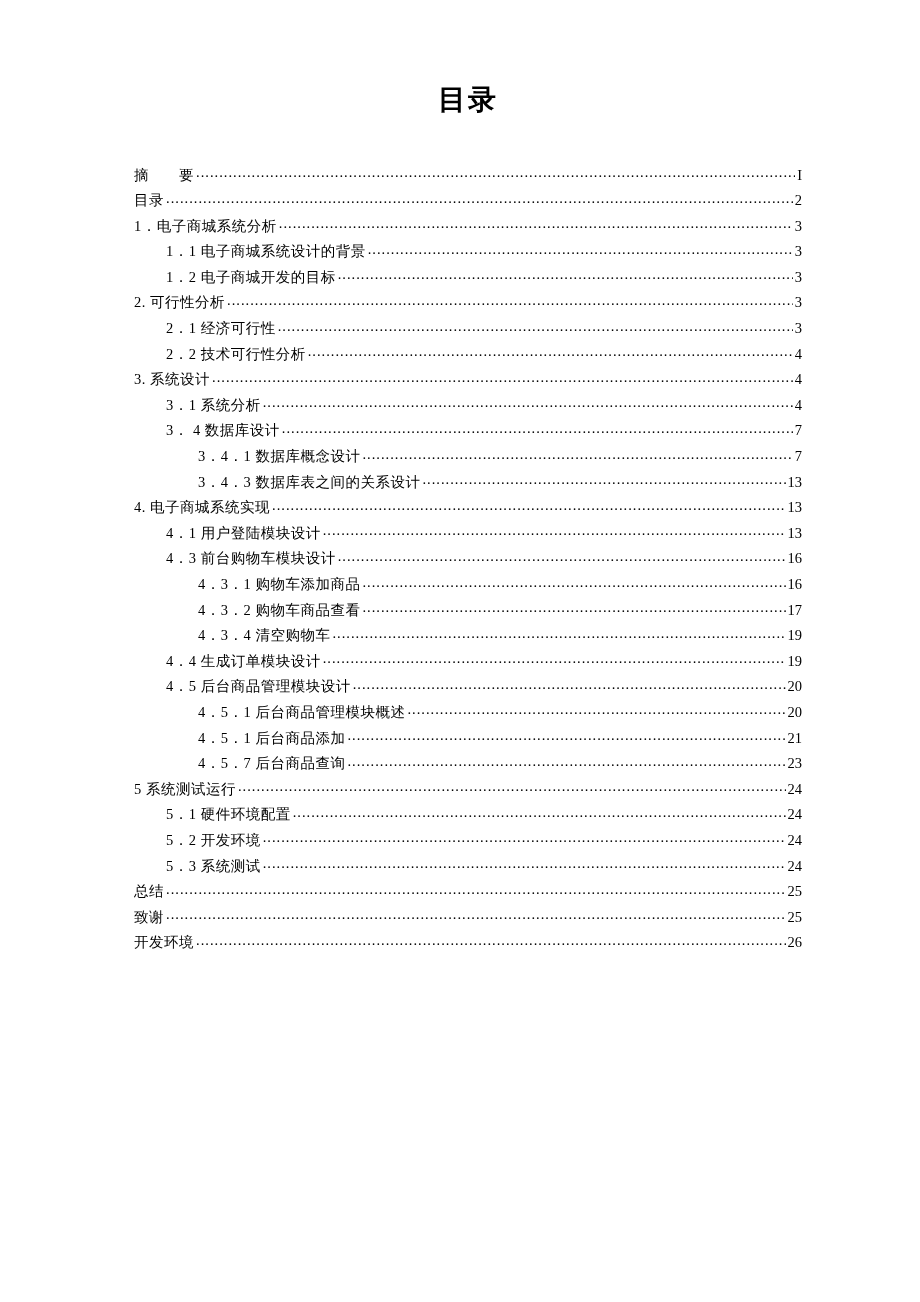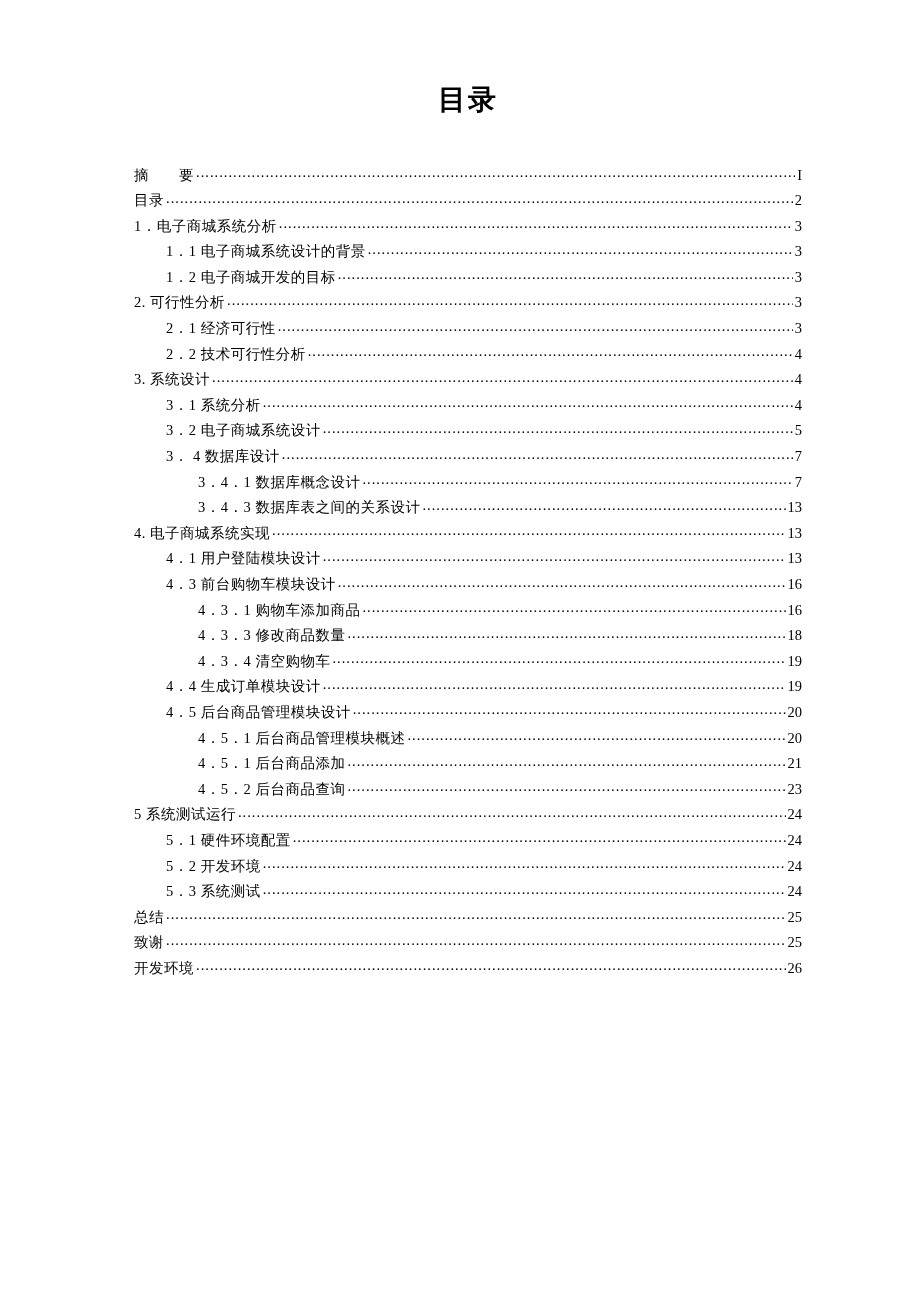--- a/index.html
+++ b/index.html
@@ -110,25 +110,20 @@
         <span class="label">3. 系统设计</span>
         <span class="dots"></span>
         <span class="pagenum">4</span>
       </div>
       <div class="toc-row indent-1">
         <span class="label">3．1 系统分析</span>
         <span class="dots"></span>
         <span class="pagenum">4</span>
       </div>
       <div class="toc-row indent-1">
-        <span class="label">3．2  电子商城系统设计</span>
-        <span class="dots"></span>
-        <span class="pagenum">5</span>
-      </div>
-      <div class="toc-row indent-1">
         <span class="label">3． 4 数据库设计</span>
         <span class="dots"></span>
         <span class="pagenum">7</span>
       </div>
       <div class="toc-row indent-2">
         <span class="label">3．4．1 数据库概念设计</span>
         <span class="dots"></span>
         <span class="pagenum">7</span>
       </div>
       <div class="toc-row indent-2">
@@ -150,23 +145,23 @@
         <span class="label">4．3 前台购物车模块设计</span>
         <span class="dots"></span>
         <span class="pagenum">16</span>
       </div>
       <div class="toc-row indent-2">
         <span class="label">4．3．1 购物车添加商品</span>
         <span class="dots"></span>
         <span class="pagenum">16</span>
       </div>
       <div class="toc-row indent-2">
-        <span class="label">4．3．3 修改商品数量</span>
-        <span class="dots"></span>
-        <span class="pagenum">18</span>
+        <span class="label">4．3．2 购物车商品查看</span>
+        <span class="dots"></span>
+        <span class="pagenum">17</span>
       </div>
       <div class="toc-row indent-2">
         <span class="label">4．3．4 清空购物车</span>
         <span class="dots"></span>
         <span class="pagenum">19</span>
       </div>
       <div class="toc-row indent-1">
         <span class="label">4．4 生成订单模块设计</span>
         <span class="dots"></span>
         <span class="pagenum">19</span>
@@ -180,21 +175,21 @@
         <span class="label">4．5．1 后台商品管理模块概述</span>
         <span class="dots"></span>
         <span class="pagenum">20</span>
       </div>
       <div class="toc-row indent-2">
         <span class="label">4．5．1 后台商品添加</span>
         <span class="dots"></span>
         <span class="pagenum">21</span>
       </div>
       <div class="toc-row indent-2">
-        <span class="label">4．5．2 后台商品查询</span>
+        <span class="label">4．5．7 后台商品查询</span>
         <span class="dots"></span>
         <span class="pagenum">23</span>
       </div>
       <div class="toc-row indent-0">
         <span class="label">5 系统测试运行</span>
         <span class="dots"></span>
         <span class="pagenum">24</span>
       </div>
       <div class="toc-row indent-1">
         <span class="label">5．1 硬件环境配置</span>

